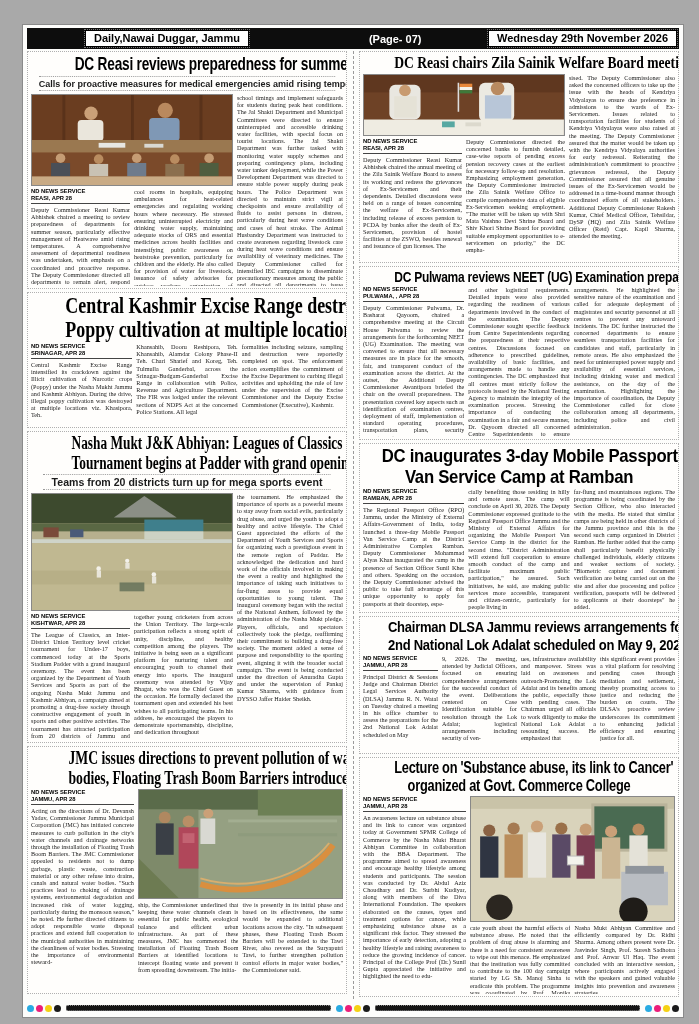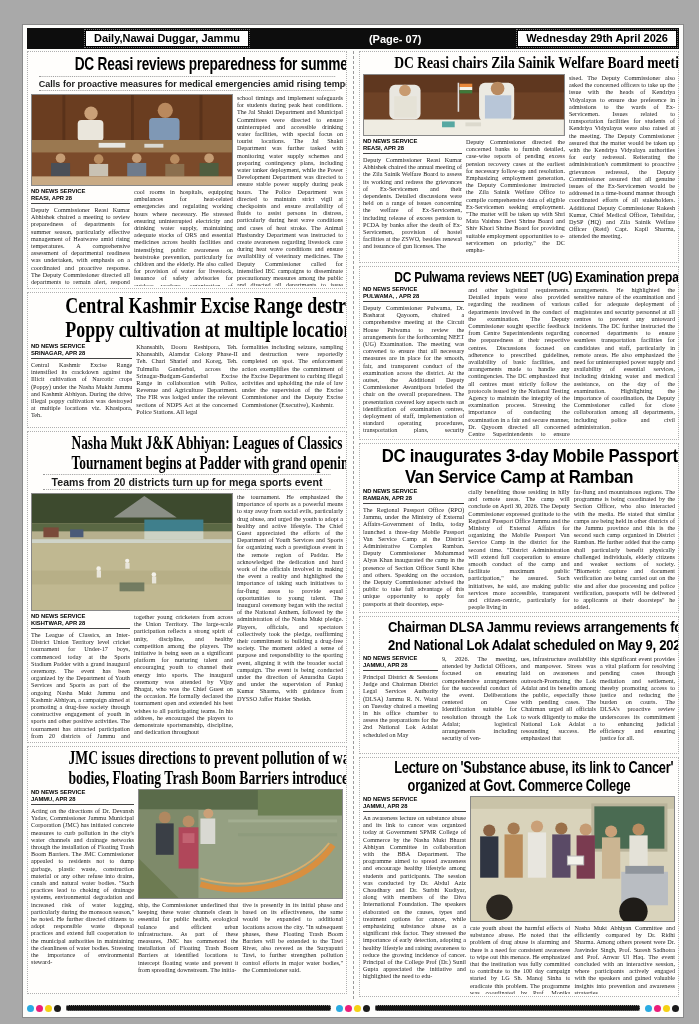--- a/index.html
+++ b/index.html
@@ -53,21 +53,21 @@
 </style>
 </head>
 <body>
 
 <div class="page">
  <div class="paper">
 
   <div class="masthead">
     <div class="mast-box left">Daily,Nawai Duggar, Jammu</div>
     <div class="mast-center">(Page- 07)</div>
-    <div class="mast-box right">Wednesday 29th April 2026</div>
+    <div class="mast-box right">Wednesday 29th November 2026</div>
   </div>
 
   <div class="body-grid">
 
    <div class="half">
 
     <section class="article" style="height:238px">
       <h1 class="hl sans" style="font-size:19px;transform:scaleX(.72)">DC Reasi reviews preparedness for summer season</h1>
       <div class="subhead" style="font-size:9.5px;transform:scaleX(.95)">Calls for proactive measures for medical emergencies amid rising temperature</div>
       <div class="art-body">

